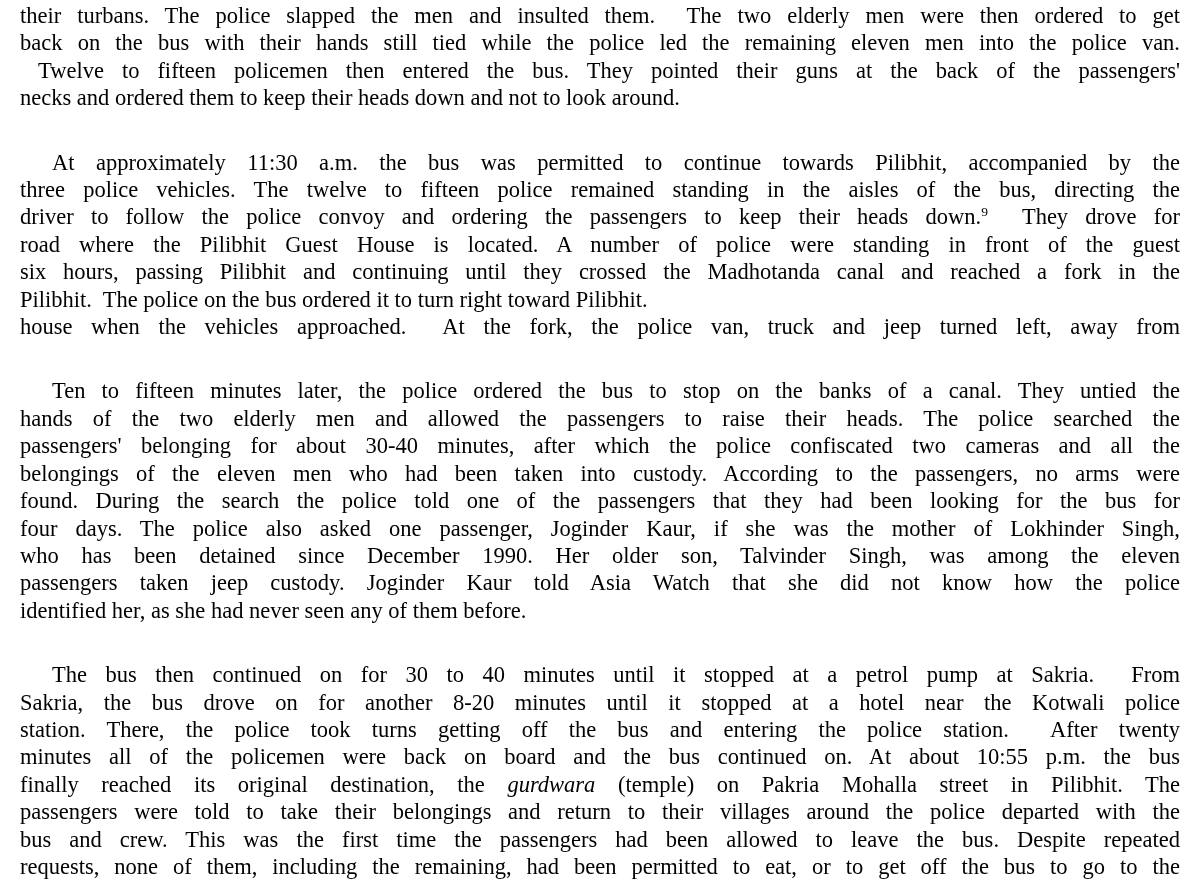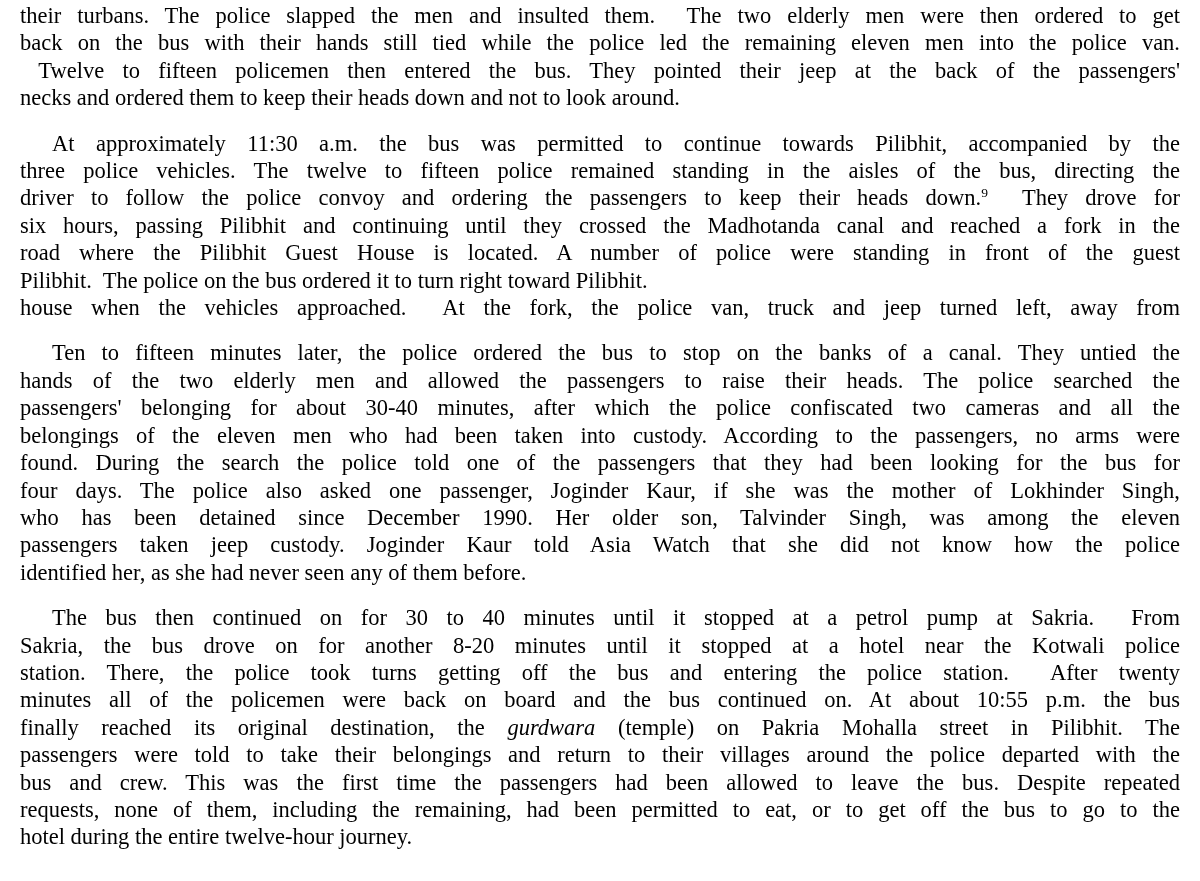--- a/index.html
+++ b/index.html
@@ -17,21 +17,21 @@
     position: absolute;
     left: 20px;
     top: 2px;
     width: 1160px;
     font-family: Liberation Serif, serif;
     font-size: 22.5px;
     line-height: 27.4px;
     color: #000000;
   }
   .paragraph { margin: 0; }
-  .paragraph + .paragraph { margin-top: 18px; }
+  .paragraph + .paragraph { margin-top: 37px; }
   .line {
     text-align: justify;
     text-align-last: justify;
     -moz-text-align-last: justify;
     white-space: pre-wrap;
   }
   .line.last {
     text-align-last: left;
     -moz-text-align-last: left;
   }
@@ -44,29 +44,29 @@
   i { font-style: italic; }
 </style>
 </head>
 <body style="background: rgb(255, 255, 255);">
 
 <div class="page">
   <div id="doc-body">
       <div class="paragraph">
         <div class="line">their turbans. The police slapped the men and insulted them.  The two elderly men were then ordered to get</div>
         <div class="line">back on the bus with their hands still tied while the police led the remaining eleven men into the police van.</div>
-        <div class="line"> Twelve to fifteen policemen then entered the bus. They pointed their jeep at the back of the passengers'</div>
+        <div class="line"> Twelve to fifteen policemen then entered the bus. They pointed their guns at the back of the passengers'</div>
         <div class="line last">necks and ordered them to keep their heads down and not to look around.</div>
       </div>
       <div class="paragraph">
         <div class="line first-indent">At approximately 11:30 a.m. the bus was permitted to continue towards Pilibhit, accompanied by the</div>
         <div class="line">three police vehicles. The twelve to fifteen police remained standing in the aisles of the bus, directing the</div>
         <div class="line">driver to follow the police convoy and ordering the passengers to keep their heads down.<sup>9</sup>  They drove for</div>
+        <div class="line">road where the Pilibhit Guest House is located. A number of police were standing in front of the guest</div>
         <div class="line">six hours, passing Pilibhit and continuing until they crossed the Madhotanda canal and reached a fork in the</div>
-        <div class="line">road where the Pilibhit Guest House is located. A number of police were standing in front of the guest</div>
         <div class="line last">Pilibhit.  The police on the bus ordered it to turn right toward Pilibhit.</div>
         <div class="line">house when the vehicles approached.  At the fork, the police van, truck and jeep turned left, away from</div>
       </div>
       <div class="paragraph">
         <div class="line first-indent">Ten to fifteen minutes later, the police ordered the bus to stop on the banks of a canal. They untied the</div>
         <div class="line">hands of the two elderly men and allowed the passengers to raise their heads. The police searched the</div>
         <div class="line">passengers' belonging for about 30-40 minutes, after which the police confiscated two cameras and all the</div>
         <div class="line">belongings of the eleven men who had been taken into custody. According to the passengers, no arms were</div>
         <div class="line">found. During the search the police told one of the passengers that they had been looking for the bus for</div>
         <div class="line">four days. The police also asked one passenger, Joginder Kaur, if she was the mother of Lokhinder Singh,</div>

